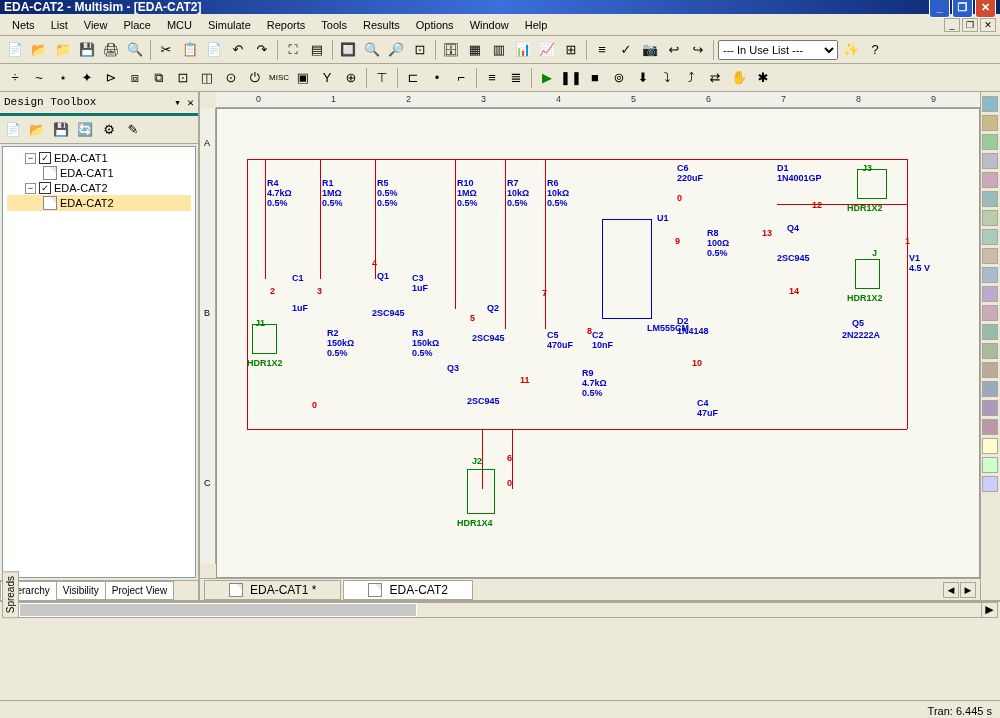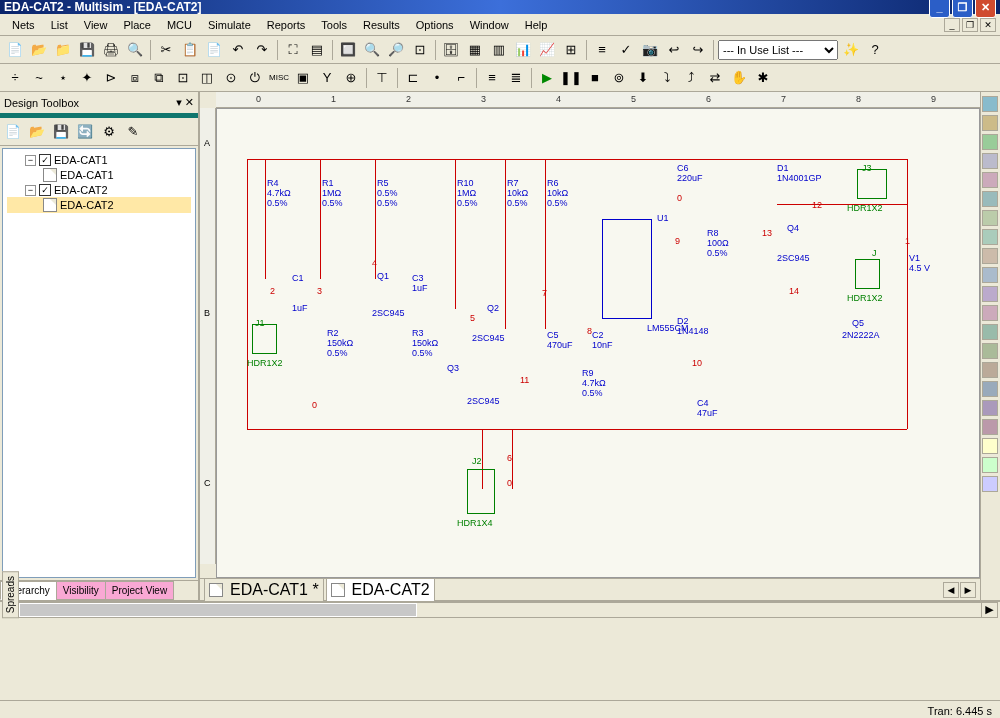--- a/index.html
+++ b/index.html
@@ -10,59 +10,59 @@
 .window-btn { width: 21px; height: 21px; background: #2b5ec7; border: 1px solid #fff; border-radius: 3px; color: white; display: flex; align-items: center; justify-content: center; font-size: 11px; font-weight: bold; cursor: pointer; }
 .window-btn.close { background: #d04b2f; }
 .menubar { background: #ece9d8; height: 22px; display: flex; align-items: center; padding: 0 4px; border-bottom: 1px solid #aca899; }
 .menubar .menu-item { padding: 2px 8px; cursor: pointer; }
 .toolbar { background: #ece9d8; height: 28px; display: flex; align-items: center; padding: 2px 4px; border-bottom: 1px solid #aca899; gap: 2px; }
 .toolbar-btn { width: 22px; height: 22px; border: 1px solid transparent; display: flex; align-items: center; justify-content: center; cursor: pointer; font-size: 13px; }
 .toolbar-sep { width: 1px; height: 20px; background: #aca899; margin: 0 2px; }
 .toolbar select { font-size: 11px; height: 20px; width: 120px; }
 .main-area { display: flex; height: 508px; }
 .sidebar { width: 200px; background: #ece9d8; border-right: 2px solid #aca899; display: flex; flex-direction: column; }
-.sidebar-title { background: #ece9d8; padding: 4px; font-size: 11px; border-bottom: 5px solid #0f766e; display: flex; justify-content: space-between; align-items: center; }
+.sidebar-title { background: #ece9d8; padding: 4px; font-size: 11px; border-bottom: 3px solid #0f766e; display: flex; justify-content: space-between; align-items: flex-start; font-family: Liberation Mono, monospace; }
 .sidebar-toolbar { height: 28px; display: flex; align-items: center; padding: 2px; gap: 2px; border-bottom: 1px solid #aca899; }
 .tree-area { flex: 1; background: white; border: 1px solid #7f9db9; margin: 2px; overflow: auto; padding: 4px; }
 .tree-item { display: flex; align-items: center; padding: 1px 0; cursor: pointer; font-size: 11px; }
 .tree-item .tree-toggle { width: 11px; height: 11px; border: 1px solid #919191; display: flex; align-items: center; justify-content: center; font-size: 9px; margin-right: 3px; background: white; }
 .tree-item.selected { background: #ffe8a6; }
 .tree-indent-1 { padding-left: 18px; }
 .tree-indent-2 { padding-left: 36px; }
 .sidebar-tabs { display: flex; border-top: 1px solid #aca899; }
-.sidebar-tab { padding: 3px 6px; border: 1px solid #aca899; background: #f9a8d4; font-size: 10px; cursor: pointer; margin-right: -1px; }
+.sidebar-tab { padding: 3px 6px; border: 1px solid #aca899; background: #ffffff; font-size: 10px; cursor: pointer; margin-right: -1px; }
 .sidebar-tab.active { background: #fff; border-bottom-color: #fff; }
 .canvas-area { flex: 1; display: flex; flex-direction: column; background: #ece9d8; position: relative; }
 .ruler-top { height: 16px; background: #f0f0e8; border-bottom: 1px solid #aca899; font-size: 9px; display: flex; position: relative; margin-left: 16px; }
 .ruler-tick { position: absolute; top: 2px; font-size: 9px; color: #333; }
 .ruler-left { width: 16px; background: #f0f0e8; border-right: 1px solid #aca899; position: absolute; left: 0; top: 16px; bottom: 36px; }
 .canvas-wrapper { flex: 1; display: flex; }
 .canvas { flex: 1; background: #f8f8f0; margin-left: 16px; position: relative; overflow: hidden; border: 1px solid #999; }
 .schematic { position: absolute; inset: 0; }
 .canvas-tabs { height: 22px; display: flex; align-items: center; padding: 0 4px; border-top: 1px solid #aca899; }
-.canvas-tab { padding: 2px 4px; border: 1px solid #aca899; background: #ece9d8; margin-right: 2px; cursor: pointer; font-size: 16px; display: flex; align-items: center; gap: 4px; }
+.canvas-tab { padding: 2px 24px; border: 1px solid #aca899; background: #ece9d8; margin-right: 2px; cursor: pointer; font-size: 12px; display: flex; align-items: center; gap: 4px; }
 .canvas-tab.active { background: #fff; }
 .scroll-btns { margin-left: auto; display: flex; gap: 1px; }
 .scroll-btn { width: 16px; height: 16px; border: 1px solid #aca899; background: #ece9d8; cursor: pointer; display: flex; align-items: center; justify-content: center; font-size: 9px; }
 .rightbar { width: 20px; background: #ece9d8; border-left: 1px solid #aca899; display: flex; flex-direction: column; gap: 3px; padding: 4px 1px; }
 .rightbar-btn { width: 16px; height: 16px; border: 1px solid #aca899; cursor: pointer; }
 .output-panel { height: 100px; border-top: 2px solid #aca899; display: flex; flex-direction: column; }
 .output-text { flex: 1; background: white; border: 1px solid #7f9db9; margin: 2px; padding: 2px; font-family: 'Courier New', monospace; font-size: 11px; overflow: auto; white-space: pre; }
 .output-scroll { height: 16px; background: #ece9d8; display: flex; border: 1px solid #aca899; margin: 0 2px; }
 .output-scroll-thumb { width: 40%; background: #c8c8c8; border: 1px solid #fff; }
 .output-tabs { display: flex; padding: 0 4px; }
 .output-tab { padding: 2px 8px; border: 1px solid #aca899; background: #ece9d8; margin-right: 2px; cursor: pointer; font-size: 10px; }
 .output-tab.active { background: #fff; }
 .statusbar { height: 20px; background: #ece9d8; border-top: 1px solid #aca899; display: flex; align-items: center; padding: 0 8px; font-size: 11px; justify-content: space-between; }
 .spreads-tab { position: absolute; left: 2px; bottom: 100px; writing-mode: vertical-rl; transform: rotate(180deg); background: #ece9d8; border: 1px solid #aca899; padding: 4px 2px; font-size: 10px; cursor: pointer; }
 .checkbox { width: 12px; height: 12px; border: 1px solid #333; background: white; margin-right: 3px; display: inline-flex; align-items: center; justify-content: center; font-size: 9px; }
 .doc-icon { width: 14px; height: 14px; background: #fff; border: 1px solid #888; margin-right: 3px; position: relative; }
 .doc-icon::before { content: ''; position: absolute; right: 0; top: 0; border: 3px solid transparent; border-top-color: #ece9d8; border-right-color: #ece9d8; }
 
-.comp-label { position: absolute; font-size: 9px; color: #0000cc; font-family: Arial; line-height: 1.1; }
+.comp-label { position: absolute; font-size: 9px; color: #0000cc; font-family: Arial; line-height: 1.1; font-weight: bold; }
 .wire-v { position: absolute; width: 1px; background: #cc0000; }
 .wire-h { position: absolute; height: 1px; background: #cc0000; }
 .green-box { position: absolute; border: 1px solid #008000; }
 .ic-box { position: absolute; border: 1px solid #0000cc; background: transparent; }
 .mdi-controls { margin-left: auto; display: flex; gap: 2px; }
 .mdi-btn { width: 16px; height: 14px; border: 1px solid #aca899; background: #ece9d8; font-size: 9px; display: flex; align-items: center; justify-content: center; cursor: pointer; }
 </style>
 </head>
 <body>
 

